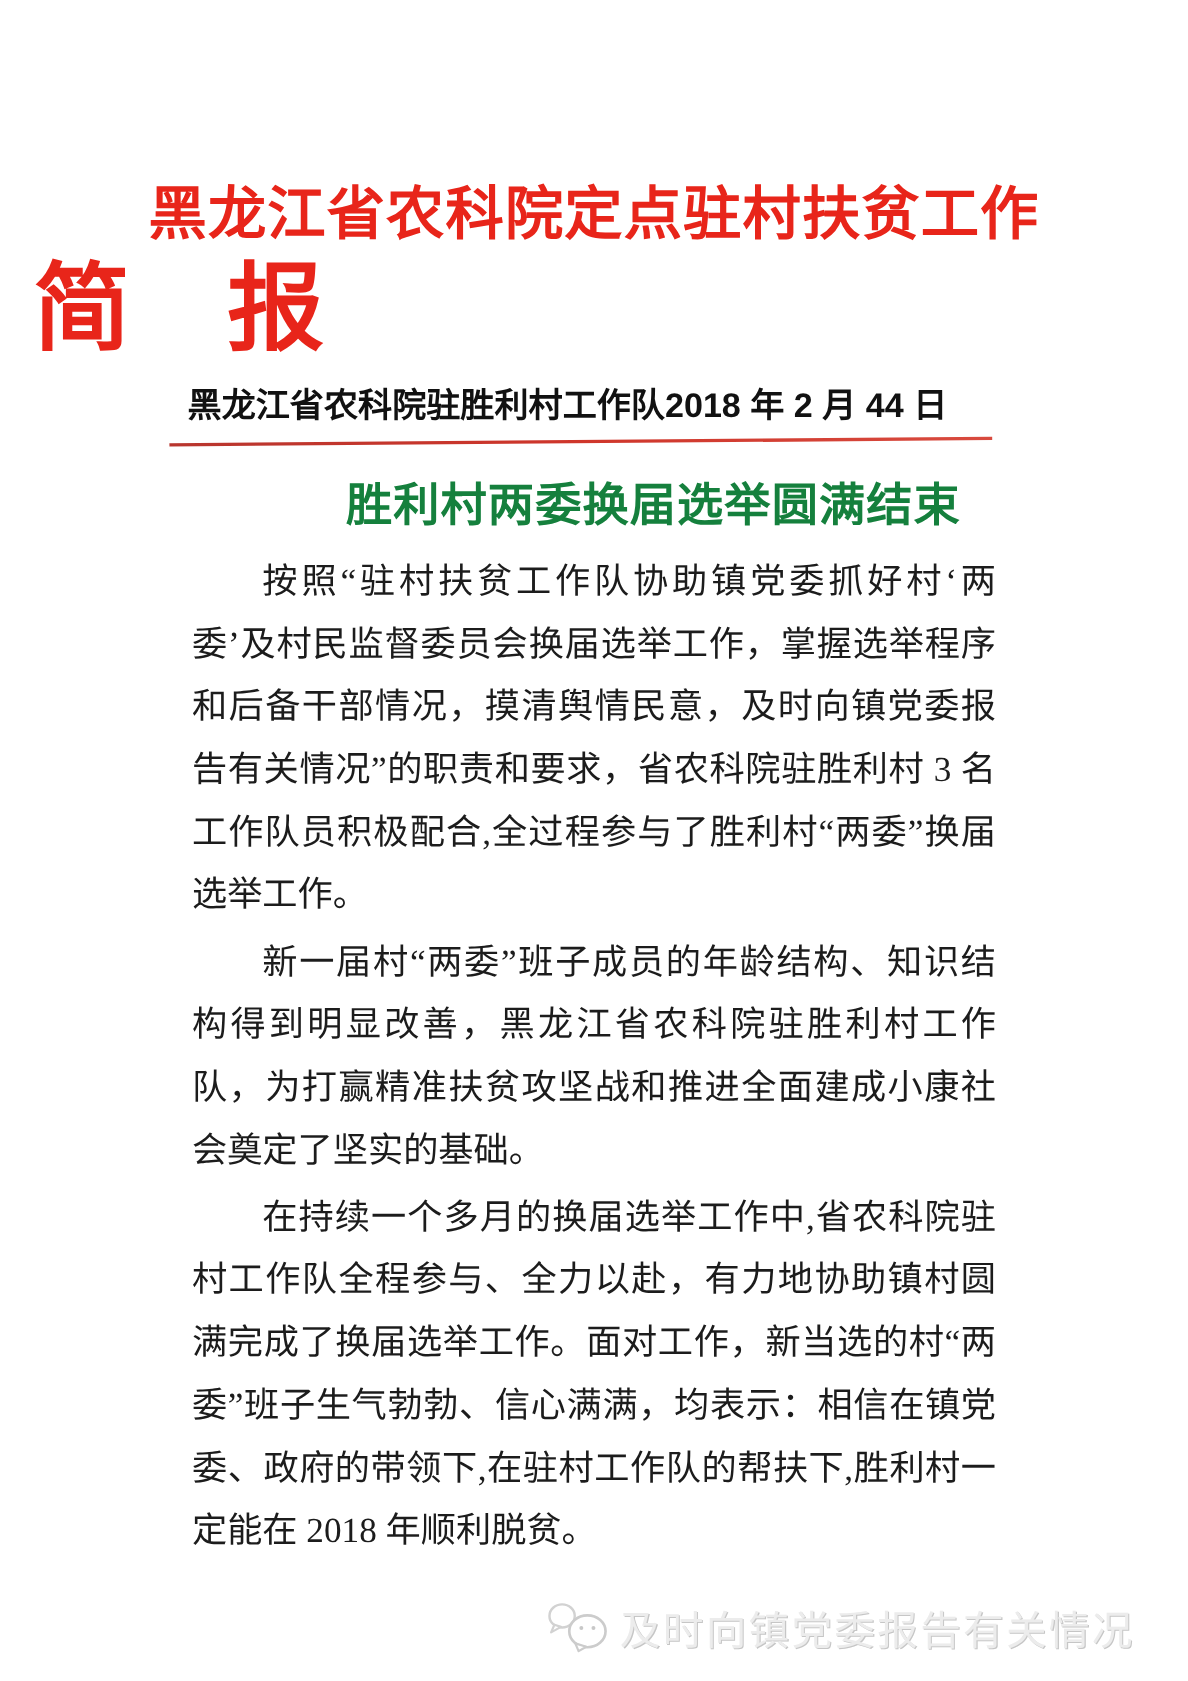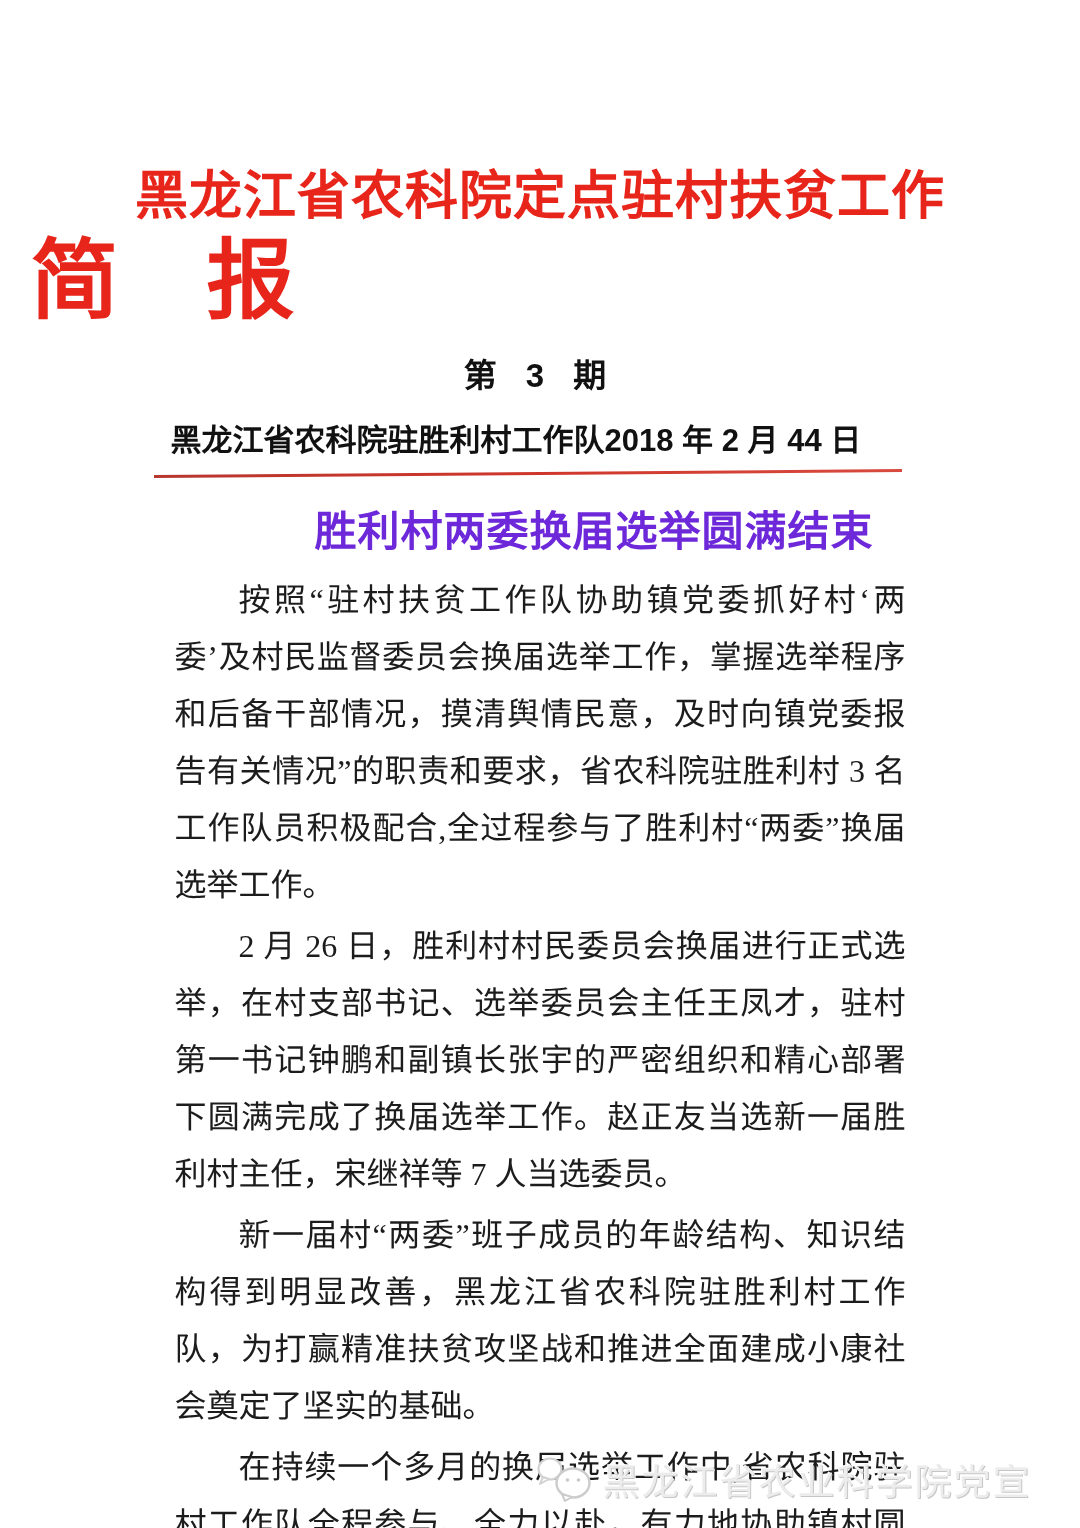--- a/index.html
+++ b/index.html
@@ -60,21 +60,21 @@
     background: linear-gradient(to right, #b8362e, var(--rule-red), #d84a3e);
     margin: 12px 148px 0 123px;
     transform: rotate(-0.45deg);
   }
   .headline {
     text-align: center;
     font-size: 42px;
     font-weight: bold;
     margin-top: 22px;
     padding-left: 108px;
-    color: #6d28d9;
+    color: #15803d;
     letter-spacing: 1px;
   }
   .body-text {
     margin: 14px 140px 0 140px;
     font-family: "Liberation Serif", "DejaVu Serif", serif;
     font-size: 32px;
     line-height: 57px;
     text-align: justify;
     text-justify: inter-ideograph;
     color: var(--text);
@@ -97,46 +97,44 @@
   .watermark svg { display: block; }
 </style>
 </head>
 <body>
 
 <div class="page">
 
   <div class="masthead">
     <div class="title-main">黑龙江省农科院定点驻村扶贫工作</div>
     <div class="title-brief">简　报</div>
-    <div class="issue-no">第 3 期</div>
     <div class="issuer-row">
       <span>黑龙江省农科院驻胜利村工作队</span>
       <span>2018 年 2 月 44 日</span>
     </div>
     <div class="red-rule"></div>
   </div>
 
   <div class="headline">胜利村两委换届选举圆满结束</div>
 
   <div class="body-text">
     <p>按照“驻村扶贫工作队协助镇党委抓好村‘两委’及村民监督委员会换届选举工作，掌握选举程序和后备干部情况，摸清舆情民意，及时向镇党委报告有关情况”的职责和要求，省农科院驻胜利村 3 名工作队员积极配合,全过程参与了胜利村“两委”换届选举工作。</p>
-    <p>2 月 26 日，胜利村村民委员会换届进行正式选举，在村支部书记、选举委员会主任王凤才，驻村第一书记钟鹏和副镇长张宇的严密组织和精心部署下圆满完成了换届选举工作。赵正友当选新一届胜利村主任，宋继祥等 7 人当选委员。</p>
     <p>新一届村“两委”班子成员的年龄结构、知识结构得到明显改善，黑龙江省农科院驻胜利村工作队，为打赢精准扶贫攻坚战和推进全面建成小康社会奠定了坚实的基础。</p>
     <p>在持续一个多月的换届选举工作中,省农科院驻村工作队全程参与、全力以赴，有力地协助镇村圆满完成了换届选举工作。面对工作，新当选的村“两委”班子生气勃勃、信心满满，均表示：相信在镇党委、政府的带领下,在驻村工作队的帮扶下,胜利村一定能在 2018 年顺利脱贫。</p>
   </div>
 
   <div class="watermark">
     <span>
       <svg width="62" height="54" viewBox="0 0 62 54" fill="none">
 
         <ellipse cx="15" cy="17" rx="11.5" ry="10.5" stroke="#d2d2d2" stroke-width="2.2" fill="#ffffff"></ellipse>
         <path d="M8 25 L5 32 L14 27 Z" fill="#ffffff" stroke="#d2d2d2" stroke-width="2" stroke-linejoin="round"></path>
 
         <ellipse cx="38" cy="31" rx="16.5" ry="14.5" stroke="#cccccc" stroke-width="2.4" fill="#ffffff"></ellipse>
         <circle cx="32.5" cy="28" r="1.8" fill="#c8c8c8"></circle>
         <circle cx="43.5" cy="28" r="1.8" fill="#c8c8c8"></circle>
         <path d="M30 49 L27 42 L37 45 Z" fill="#ffffff" stroke="#cccccc" stroke-width="2" stroke-linejoin="round"></path>
       </svg>
     </span>
-    <span>黑龙江省农业科学院党宣</span>
+    <span>及时向镇党委报告有关情况</span>
   </div>
 
 </div>
 
 </body></html>

